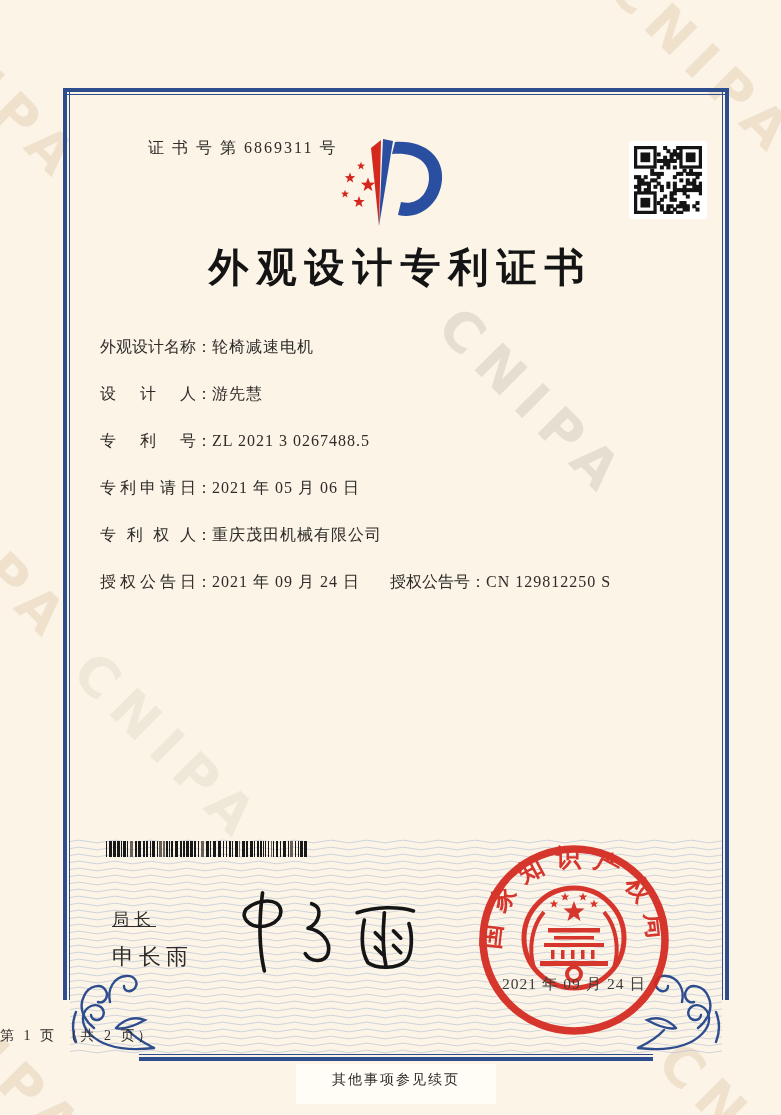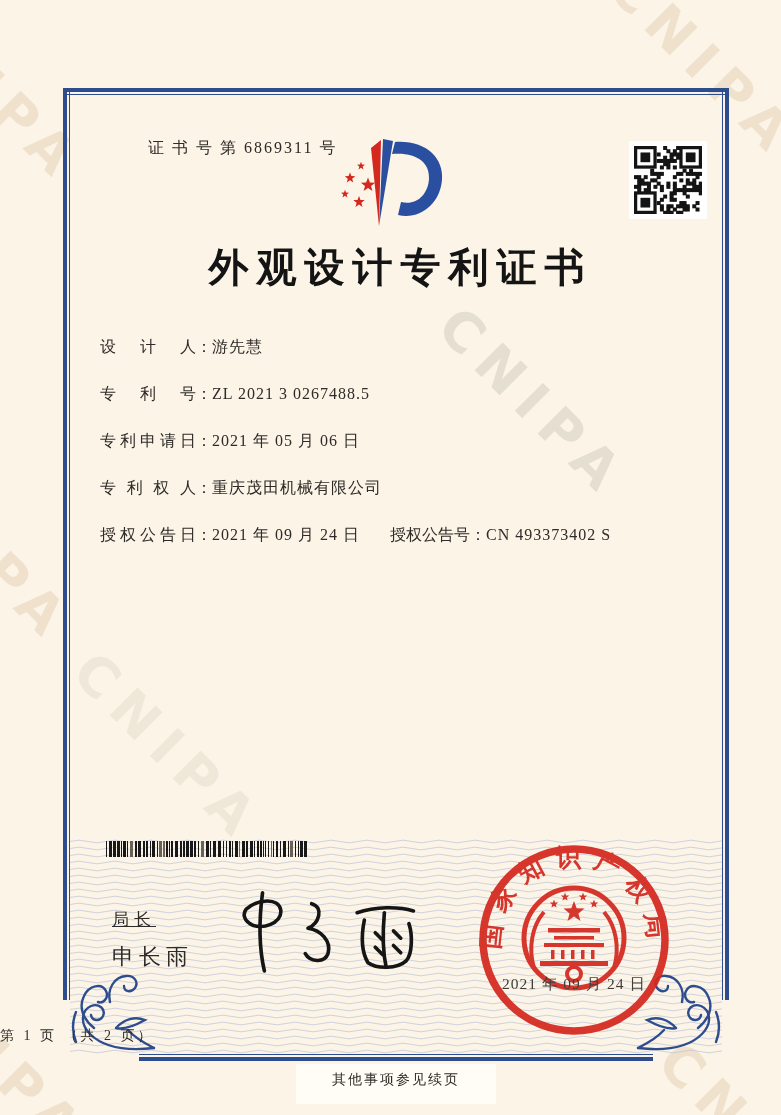--- a/index.html
+++ b/index.html
@@ -254,35 +254,38 @@
         <rect x="0.00" y="45.33" width="22.67" height="22.67" fill="#141414"></rect>
         <rect x="3.24" y="48.57" width="16.19" height="16.19" fill="#ffffff"></rect>
         <rect x="6.48" y="51.81" width="9.71" height="9.71" fill="#141414"></rect>
       </svg>
   </div>
 
   <div class="title">外观设计专利证书</div>
 
   <div class="fields">
     <div class="frow">
+      <span class="flabel">外观设计名称</span><span class="fcolon">：</span><span class="fvalue">轮椅减速电机</span>
+    </div>
+    <div class="frow">
       <span class="flabel">设计人</span><span class="fcolon">：</span><span class="fvalue">游先慧</span>
     </div>
     <div class="frow">
       <span class="flabel">专利号</span><span class="fcolon">：</span><span class="fvalue">ZL 2021 3 0267488.5</span>
     </div>
     <div class="frow">
       <span class="flabel">专利申请日</span><span class="fcolon">：</span><span class="fvalue">2021 年 05 月 06 日</span>
     </div>
     <div class="frow">
       <span class="flabel">专利权人</span><span class="fcolon">：</span><span class="fvalue">重庆茂田机械有限公司</span>
     </div>
     <div class="frow">
       <span class="flabel">授权公告日</span><span class="fcolon">：</span><span class="fvalue">2021 年 09 月 24 日</span>
       <span class="fpair2">
-        <span>授权公告号</span><span class="fcolon">：</span><span class="fvalue">CN 493373402 S</span>
+        <span>授权公告号</span><span class="fcolon">：</span><span class="fvalue">CN 129812250 S</span>
       </span>
     </div>
   </div>
 
 
   <svg class="barcode" id="barcode" width="206" height="17">
       <rect x="0" y="0" width="1" height="16" fill="#181818"></rect>
       <rect x="3" y="0" width="3" height="16" fill="#181818"></rect>
       <rect x="7" y="0" width="3" height="16" fill="#181818"></rect>
       <rect x="11" y="0" width="3" height="16" fill="#181818"></rect>

